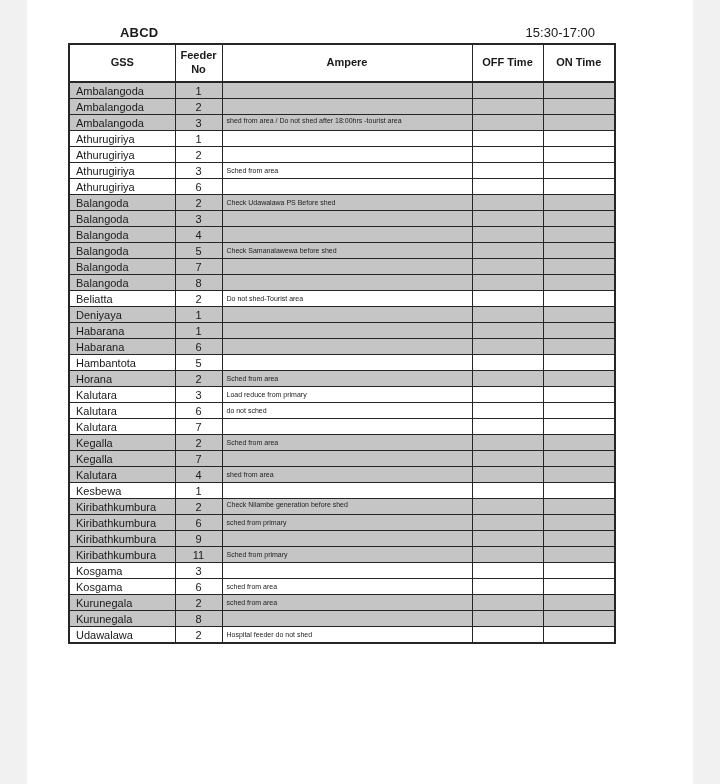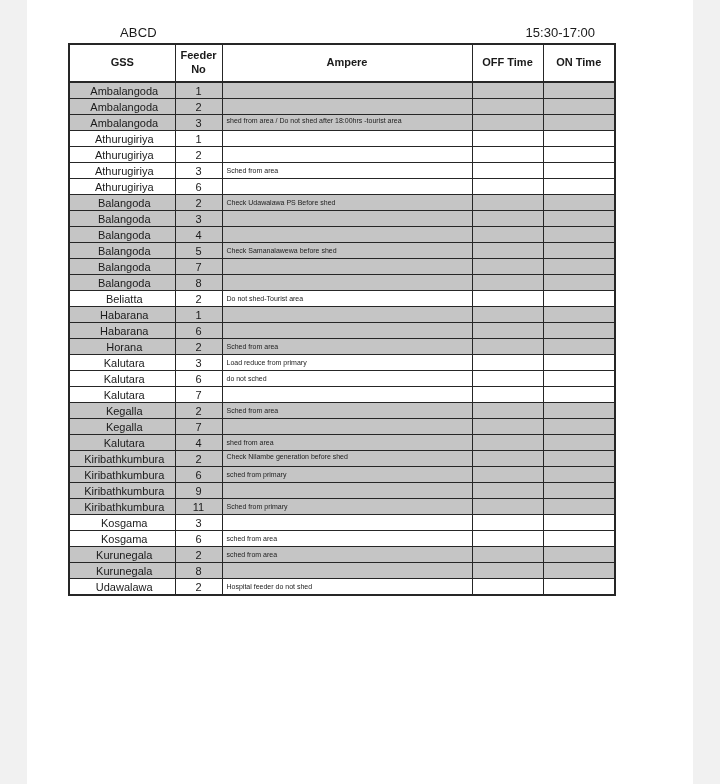--- a/index.html
+++ b/index.html
@@ -33,21 +33,21 @@
     top: 25px;
     left: 84px;
     width: 546px;
     height: 16px;
   }
   .doc-title {
     position: absolute;
     left: 36px;
     top: 0;
     font-size: 13px;
-    font-weight: normal;
+    font-weight: bold;
     letter-spacing: 0.2px;
   }
   .doc-time {
     position: absolute;
     right: 35px;
     top: 0;
     font-size: 13px;
     font-weight: normal;
   }
 
@@ -76,21 +76,21 @@
     white-space: normal;
     line-height: 1.25;
     border-bottom: 2px solid #262626;
   }
   table.sched tbody td { height: 13px; }
   tr.tall td { height: 23px; }
   tr.shaded td { background: #c5c5c5; }
 
   td.c-gss {
     font-size: 11px;
-    text-align: center;
+    text-align: left;
     padding: 0 2px 0 6px;
     vertical-align: middle;
   }
   td.c-feeder {
     font-size: 11px;
     text-align: center;
     vertical-align: middle;
   }
   td.c-ampere {
     font-size: 7px;
@@ -227,29 +227,43 @@
     <td class="c-on"></td>
   </tr>
         <tr>
     <td class="c-gss">Beliatta</td>
     <td class="c-feeder">2</td>
     <td class="c-ampere">Do not shed-Tourist area</td>
     <td class="c-off"></td>
     <td class="c-on"></td>
   </tr>
         <tr class="shaded">
+    <td class="c-gss">Deniyaya</td>
+    <td class="c-feeder">1</td>
+    <td class="c-ampere"></td>
+    <td class="c-off"></td>
+    <td class="c-on"></td>
+  </tr>
+        <tr class="shaded">
     <td class="c-gss">Habarana</td>
     <td class="c-feeder">1</td>
     <td class="c-ampere"></td>
     <td class="c-off"></td>
     <td class="c-on"></td>
   </tr>
         <tr class="shaded">
     <td class="c-gss">Habarana</td>
     <td class="c-feeder">6</td>
+    <td class="c-ampere"></td>
+    <td class="c-off"></td>
+    <td class="c-on"></td>
+  </tr>
+        <tr>
+    <td class="c-gss">Hambantota</td>
+    <td class="c-feeder">5</td>
     <td class="c-ampere"></td>
     <td class="c-off"></td>
     <td class="c-on"></td>
   </tr>
         <tr class="shaded">
     <td class="c-gss">Horana</td>
     <td class="c-feeder">2</td>
     <td class="c-ampere">Sched from area</td>
     <td class="c-off"></td>
     <td class="c-on"></td>
@@ -289,20 +303,27 @@
     <td class="c-off"></td>
     <td class="c-on"></td>
   </tr>
         <tr class="shaded">
     <td class="c-gss">Kalutara</td>
     <td class="c-feeder">4</td>
     <td class="c-ampere">shed from area</td>
     <td class="c-off"></td>
     <td class="c-on"></td>
   </tr>
+        <tr>
+    <td class="c-gss">Kesbewa</td>
+    <td class="c-feeder">1</td>
+    <td class="c-ampere"></td>
+    <td class="c-off"></td>
+    <td class="c-on"></td>
+  </tr>
         <tr class="shaded tall">
     <td class="c-gss">Kiribathkumbura</td>
     <td class="c-feeder">2</td>
     <td class="c-ampere">Check Nilambe generation before shed</td>
     <td class="c-off"></td>
     <td class="c-on"></td>
   </tr>
         <tr class="shaded">
     <td class="c-gss">Kiribathkumbura</td>
     <td class="c-feeder">6</td>

